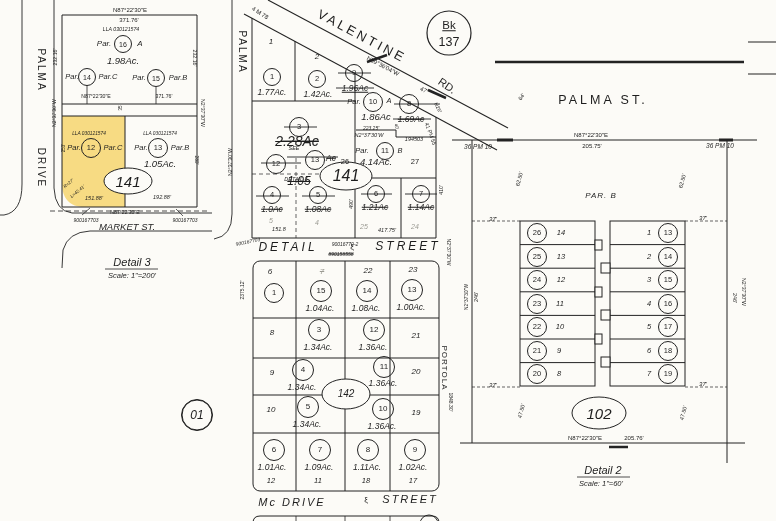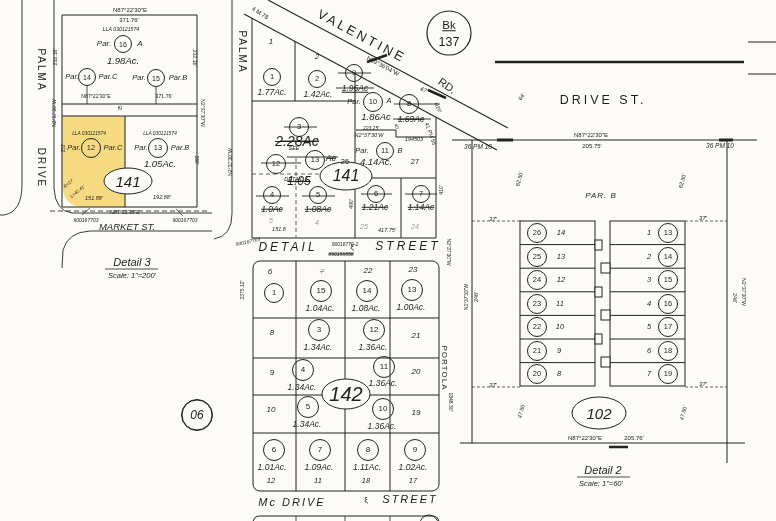--- a/index.html
+++ b/index.html
@@ -124,21 +124,21 @@
       <span class="lbl i" style="left: 69px; top: 184px; font-size: 4.5px; transform: translate(-50%, -50%) rotate(-40deg);">R=27'</span>
       <span class="lbl i" style="left: 78px; top: 192px; font-size: 4.5px; transform: translate(-50%, -50%) rotate(-40deg);">L=42.41'</span>
       <span class="lbl i" style="left: 94px; top: 199px; font-size: 5.5px; transform: translate(-50%, -50%);">151.88'</span>
       <span class="lbl i" style="left: 162px; top: 198px; font-size: 5.5px; transform: translate(-50%, -50%);">192.88'</span>
       <span class="lbl" style="left: 125px; top: 213px; font-size: 5.2px; transform: translate(-50%, -50%);">N87°22'30"E</span>
       <span class="lbl i" style="left: 86px; top: 220px; font-size: 5px; transform: translate(-50%, -50%);">900167703</span>
       <span class="lbl i" style="left: 185px; top: 220px; font-size: 5px; transform: translate(-50%, -50%);">900167703</span>
       <span class="lbl i" style="left: 127px; top: 227px; font-size: 9.5px; transform: translate(-50%, -50%);">MARKET  ST.</span>
       <span class="lbl i" style="left: 132px; top: 262px; font-size: 11px; transform: translate(-50%, -50%);">Detail  3</span>
       <span class="lbl i" style="left: 132px; top: 276px; font-size: 7.5px; transform: translate(-50%, -50%);">Scale:  1"=200'</span>
-      <span class="lbl i circ" style="left: 197px; top: 415px; font-size: 12px; transform: translate(-50%, -50%); height: 30px; width: 30px;">06</span>
+      <span class="lbl i circ" style="left: 197px; top: 415px; font-size: 12px; transform: translate(-50%, -50%); height: 30px; width: 30px;">01</span>
       <span class="lbl" style="left: 242px; top: 52px; font-size: 10px; letter-spacing: 2px; transform: translate(-50%, -50%) rotate(90deg);">PALMA</span>
       <span class="lbl" style="left: 260px; top: 13px; font-size: 6px; transform: translate(-50%, -50%) rotate(32deg);">4 M 78</span>
       <span class="lbl" style="left: 362px; top: 36px; font-size: 13px; letter-spacing: 3px; transform: translate(-50%, -50%) rotate(28deg);">VALENTINE</span>
       <span class="lbl" style="left: 447px; top: 86px; font-size: 11px; transform: translate(-50%, -50%) rotate(34deg);">RD.</span>
       <span class="lbl" style="left: 449px; top: 26px; font-size: 11.5px; transform: translate(-50%, -50%); text-decoration: underline;">Bk</span>
       <span class="lbl" style="left: 449px; top: 42px; font-size: 12.5px; transform: translate(-50%, -50%);">137</span>
       <span class="lbl" style="left: 383px; top: 66px; font-size: 6px; transform: translate(-50%, -50%) rotate(28deg);">N59°36'04"W</span>
       <span class="lbl" style="left: 424px; top: 90px; font-size: 6px; transform: translate(-50%, -50%) rotate(28deg);">47'</span>
       <span class="lbl i" style="left: 271px; top: 42px; font-size: 8px; transform: translate(-50%, -50%);">1</span>
       <span class="lbl circ" style="left: 272px; top: 77px; font-size: 7.5px; transform: translate(-50%, -50%); height: 16px; width: 16px;">1</span>
@@ -192,21 +192,21 @@
       <span class="lbl" style="left: 441px; top: 190px; font-size: 5px; transform: translate(-50%, -50%) rotate(-90deg);">410'</span>
       <span class="lbl" style="left: 231px; top: 162px; font-size: 5.2px; transform: translate(-50%, -50%) rotate(-90deg);">N2°37'30"W</span>
       <span class="lbl i" style="left: 248px; top: 242px; font-size: 5px; transform: translate(-50%, -50%) rotate(-12deg);">900167703</span>
       <span class="lbl i" style="left: 288px; top: 247px; font-size: 12px; letter-spacing: 3px; transform: translate(-50%, -50%);">DETAIL</span>
       <span class="lbl" style="left: 352px; top: 247px; font-size: 8px; transform: translate(-50%, -50%);">ξ</span>
       <span class="lbl i" style="left: 408px; top: 246px; font-size: 12px; letter-spacing: 3px; transform: translate(-50%, -50%);">STREET</span>
       <span class="lbl i" style="left: 345px; top: 244px; font-size: 5px; transform: translate(-50%, -50%);">90016770-2</span>
       <span class="lbl i strike" style="left: 341px; top: 254px; font-size: 5px; transform: translate(-50%, -50%);">890158558</span>
       <span class="lbl" style="left: 448px; top: 252px; font-size: 5px; transform: translate(-50%, -50%) rotate(90deg);">N2°37'30"W</span>
       <span class="lbl i" style="left: 478px; top: 147px; font-size: 6.5px; transform: translate(-50%, -50%);">36 PM 10</span>
-      <span class="lbl" style="left: 603px; top: 100px; font-size: 12.5px; letter-spacing: 3px; transform: translate(-50%, -50%);">DRIVE  ST.</span>
+      <span class="lbl" style="left: 603px; top: 100px; font-size: 12.5px; letter-spacing: 3px; transform: translate(-50%, -50%);">PALMA  ST.</span>
       <span class="lbl" style="left: 522px; top: 97px; font-size: 5.5px; transform: translate(-50%, -50%) rotate(-55deg);">64'</span>
       <span class="lbl" style="left: 438px; top: 108px; font-size: 5px; transform: translate(-50%, -50%) rotate(62deg);">N26°</span>
       <span class="lbl i" style="left: 270px; top: 272px; font-size: 8px; transform: translate(-50%, -50%);">6</span>
       <span class="lbl circ" style="left: 274px; top: 293px; font-size: 7.5px; transform: translate(-50%, -50%); height: 18px; width: 18px;">1</span>
       <span class="lbl i ghost strike" style="left: 322px; top: 272px; font-size: 8px; transform: translate(-50%, -50%);">7</span>
       <span class="lbl i" style="left: 368px; top: 271px; font-size: 8px; transform: translate(-50%, -50%);">22</span>
       <span class="lbl i" style="left: 413px; top: 270px; font-size: 8px; transform: translate(-50%, -50%);">23</span>
       <span class="lbl circ" style="left: 321px; top: 291px; font-size: 8px; transform: translate(-50%, -50%); height: 20px; width: 20px;">15</span>
       <span class="lbl i" style="left: 320px; top: 308px; font-size: 8.5px; transform: translate(-50%, -50%);">1.04Ac.</span>
       <span class="lbl circ" style="left: 367px; top: 291px; font-size: 8px; transform: translate(-50%, -50%); height: 20px; width: 20px;">14</span>
@@ -218,21 +218,21 @@
       <span class="lbl i" style="left: 318px; top: 347px; font-size: 8.5px; transform: translate(-50%, -50%);">1.34Ac.</span>
       <span class="lbl circ" style="left: 374px; top: 330px; font-size: 8px; transform: translate(-50%, -50%); height: 20px; width: 20px;">12</span>
       <span class="lbl i" style="left: 373px; top: 347px; font-size: 8.5px; transform: translate(-50%, -50%);">1.36Ac.</span>
       <span class="lbl i" style="left: 416px; top: 336px; font-size: 8px; transform: translate(-50%, -50%);">21</span>
       <span class="lbl i" style="left: 272px; top: 373px; font-size: 8px; transform: translate(-50%, -50%);">9</span>
       <span class="lbl circ" style="left: 303px; top: 370px; font-size: 8px; transform: translate(-50%, -50%); height: 20px; width: 20px;">4</span>
       <span class="lbl i" style="left: 302px; top: 387px; font-size: 8.5px; transform: translate(-50%, -50%);">1.34Ac.</span>
       <span class="lbl circ" style="left: 384px; top: 367px; font-size: 8px; transform: translate(-50%, -50%); height: 20px; width: 20px;">11</span>
       <span class="lbl i" style="left: 383px; top: 383px; font-size: 8.5px; transform: translate(-50%, -50%);">1.36Ac.</span>
       <span class="lbl i" style="left: 416px; top: 372px; font-size: 8px; transform: translate(-50%, -50%);">20</span>
-      <span class="lbl i" style="left: 346px; top: 394px; font-size: 20px; transform: translate(-50%, -50%);">142</span>
+      <span class="lbl i" style="left: 346px; top: 394px; font-size: 10px; transform: translate(-50%, -50%);">142</span>
       <span class="lbl i" style="left: 271px; top: 410px; font-size: 8px; transform: translate(-50%, -50%);">10</span>
       <span class="lbl circ" style="left: 308px; top: 407px; font-size: 8px; transform: translate(-50%, -50%); height: 20px; width: 20px;">5</span>
       <span class="lbl i" style="left: 307px; top: 424px; font-size: 8.5px; transform: translate(-50%, -50%);">1.34Ac.</span>
       <span class="lbl circ" style="left: 383px; top: 409px; font-size: 8px; transform: translate(-50%, -50%); height: 20px; width: 20px;">10</span>
       <span class="lbl i" style="left: 382px; top: 426px; font-size: 8.5px; transform: translate(-50%, -50%);">1.36Ac.</span>
       <span class="lbl i" style="left: 416px; top: 413px; font-size: 8px; transform: translate(-50%, -50%);">19</span>
       <span class="lbl circ" style="left: 274px; top: 450px; font-size: 8px; transform: translate(-50%, -50%); height: 20px; width: 20px;">6</span>
       <span class="lbl i" style="left: 272px; top: 467px; font-size: 8.5px; transform: translate(-50%, -50%);">1.01Ac.</span>
       <span class="lbl i" style="left: 271px; top: 481px; font-size: 7.5px; transform: translate(-50%, -50%);">12</span>
       <span class="lbl circ" style="left: 320px; top: 450px; font-size: 8px; transform: translate(-50%, -50%); height: 20px; width: 20px;">7</span>

